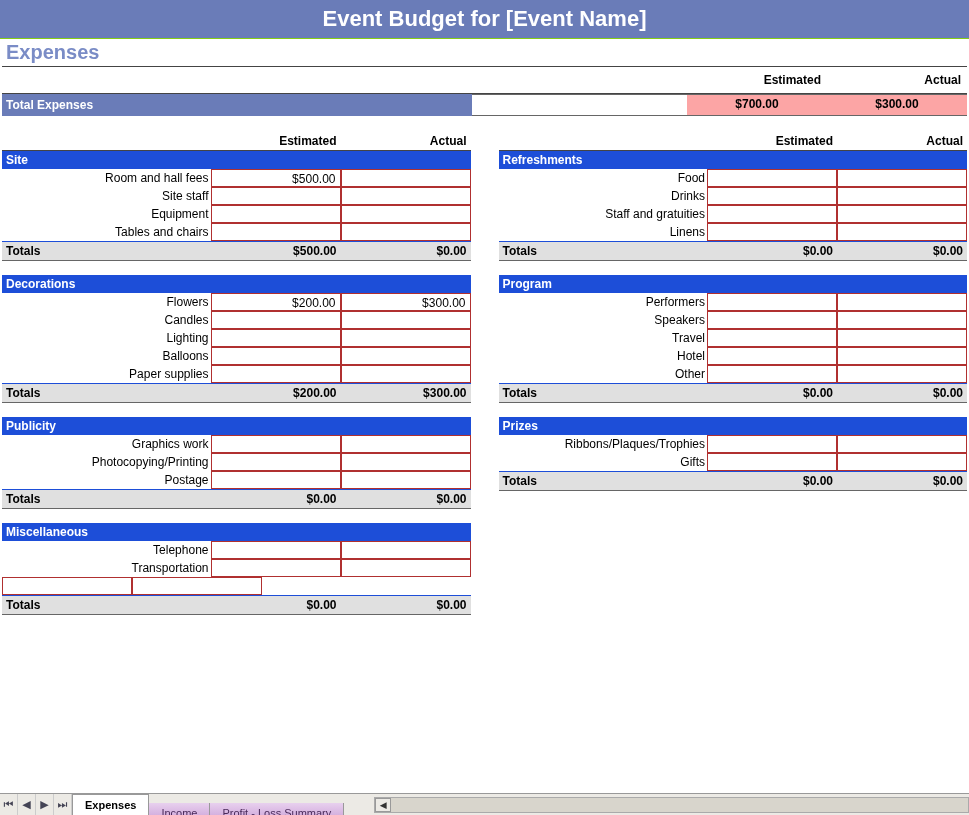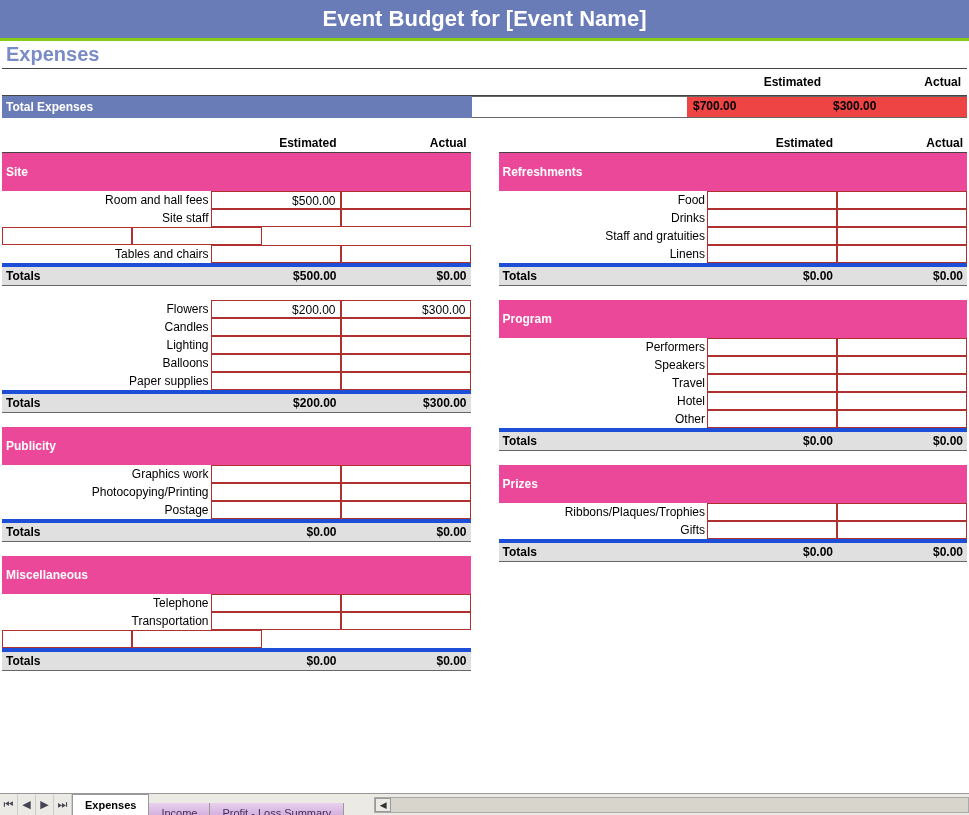--- a/index.html
+++ b/index.html
@@ -12,21 +12,21 @@
     overflow: hidden;
     position: relative;
   }
   .title-bar {
     background: #6a7cb8;
     color: #fff;
     text-align: center;
     font-size: 22px;
     font-weight: bold;
     padding: 6px 0;
-    border-bottom: 3px solid #84cc16;
+    border-bottom: 1px solid #84cc16;
   }
   .section-title {
     color: #7a8cc6;
     font-size: 20px;
     font-weight: bold;
     padding: 2px 4px;
     border-bottom: 1px solid #444;
   }
   .content {
     padding: 0 2px;
@@ -48,24 +48,24 @@
     flex: 0 0 470px;
   }
   .summary-cell-header {
     flex: 0 0 140px;
     text-align: right;
     font-weight: bold;
     padding: 2px 6px;
   }
   .summary-cell-val {
     flex: 0 0 140px;
-    text-align: left;
+    text-align: center;
     font-weight: bold;
     padding: 2px 6px;
-    background: #ef4444;
+    background: #fca5a5;
     border-top: 1px solid #666;
     border-bottom: 1px solid #666;
   }
   .spacer-wide { flex: 1; }
   .columns {
     display: flex;
     gap: 28px;
     margin-top: 16px;
   }
   .col { flex: 1; }
@@ -75,24 +75,24 @@
     border-bottom: 1px solid #444;
   }
   .col-headers .lbl { flex: 1; }
   .col-headers .num {
     flex: 0 0 130px;
     text-align: right;
     font-weight: bold;
     padding: 2px 4px;
   }
   .cat-header {
-    background: #ec4899;
+    background: #1d4ed8;
     color: #fff;
     font-weight: bold;
-    padding: 12px 4px;
+    padding: 2px 4px;
   }
   .row {
     display: flex;
     align-items: stretch;
   }
   .row .lbl {
     flex: 1;
     padding: 2px 2px;
     border: none;
     text-align: right;
@@ -103,21 +103,21 @@
     padding: 2px 4px;
     border: 1px solid #b03030;
     background: #fff;
     font-size: 12px;
     height: 18px;
     line-height: 14px;
   }
   .totals-row {
     display: flex;
     background: #e0e0e0;
-    border-top: 4px solid #1d4ed8;
+    border-top: 1px solid #1d4ed8;
     border-bottom: 1px solid #666;
     font-weight: bold;
   }
   .totals-row .lbl { flex: 1; padding: 2px 4px; }
   .totals-row .num {
     flex: 0 0 130px;
     text-align: right;
     padding: 2px 4px;
   }
   
@@ -214,35 +214,37 @@
             <div class="lbl">Room and hall fees</div>
             <div class="num">$500.00</div>
             <div class="num"></div>
           </div>
           <div class="row">
             <div class="lbl">Site staff</div>
             <div class="num"></div>
             <div class="num"></div>
           </div>
           <div class="row">
+            <div class="lbl">Equipment</div>
             <div class="num"></div>
             <div class="num"></div>
           </div>
           <div class="row">
             <div class="lbl">Tables and chairs</div>
             <div class="num"></div>
             <div class="num"></div>
           </div>
           <div class="totals-row">
             <div class="lbl">Totals</div>
             <div class="num">$500.00</div>
             <div class="num">$0.00</div>
           </div>
         </div>
         <div class="cat-block">
+          <div class="cat-header">Decorations</div>
           <div class="row">
             <div class="lbl">Flowers</div>
             <div class="num">$200.00</div>
             <div class="num">$300.00</div>
           </div>
           <div class="row">
             <div class="lbl">Candles</div>
             <div class="num"></div>
             <div class="num"></div>
           </div>

